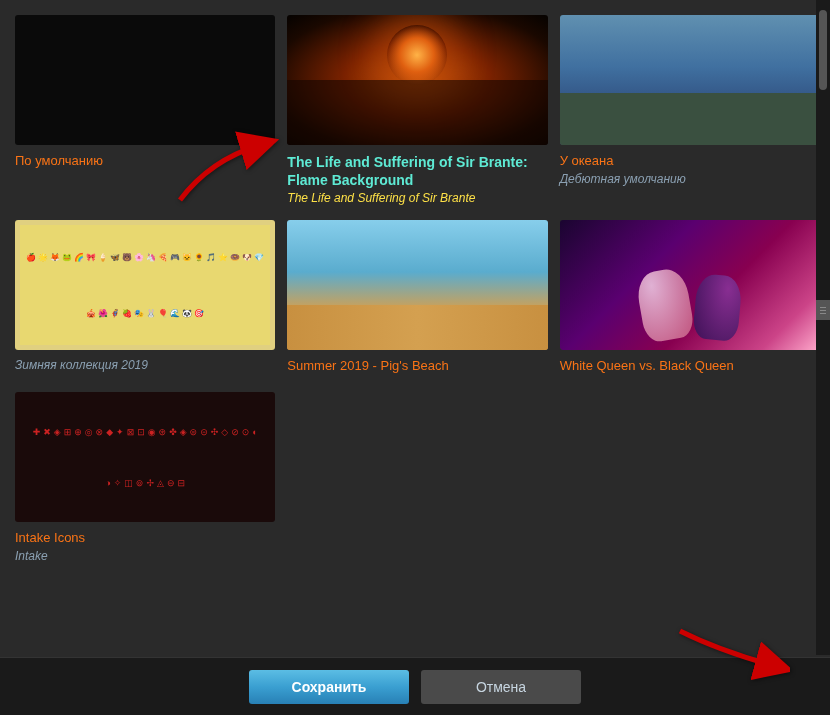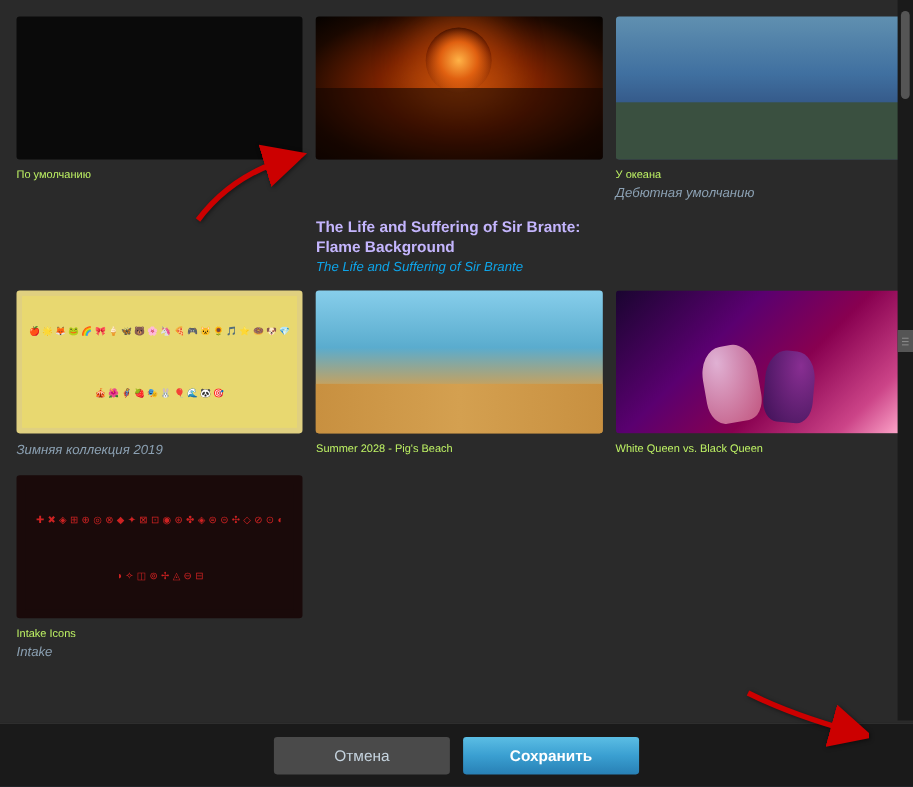--- a/index.html
+++ b/index.html
@@ -58,41 +58,40 @@
     .grid-item-thumb {
       width: 100%;
       height: 130px;
       border-radius: 3px;
       overflow: hidden;
       margin-bottom: 8px;
       background: #111;
     }
 
     .item-title {
-      font-size: 10px;
-      color: #bef264;
+      font-size: 13px;
+      color: #f97316;
       line-height: 1.3;
       margin-bottom: 2px;
     }
 
     .item-title.highlighted {
-      color: #c4b5fd;
+      color: #5eead4;
       font-weight: bold;
       font-size: 14px;
-      margin-top: 44px;
     }
 
     .item-subtitle {
       font-size: 12px;
       color: #8ba0b2;
       font-style: italic;
     }
 
     .item-subtitle.highlighted {
-      color: #0ea5e9;
+      color: #fde047;
       font-size: 12px;
     }
 
     
     .thumb-default {
       background: #0a0a0a;
     }
 
     .thumb-flame {
       background: radial-gradient(ellipse at center, #c8520a 0%, #7a2200 40%, #1a0800 80%, #050200 100%);
@@ -333,21 +332,21 @@
             <span style="font-size:8px">🌊</span>
             <span style="font-size:8px">🐼</span>
             <span style="font-size:8px">🎯</span>
         </div>
       </div>
       <div class="item-subtitle">Зимняя коллекция 2019</div>
     </div>
 
     <div class="grid-item">
       <div class="grid-item-thumb thumb-summer"></div>
-      <div class="item-title">Summer 2028 - Pig's Beach</div>
+      <div class="item-title">Summer 2019 - Pig's Beach</div>
     </div>
 
     <div class="grid-item">
       <div class="grid-item-thumb thumb-white-queen">
         <div style="width:100%;height:100%;background:linear-gradient(135deg,#1a0530 0%,#5a0070 35%,#880050 60%,#cc4488 85%,#ffaacc 100%);display:flex;align-items:flex-end;justify-content:center;padding-bottom:10px;">
           <div style="width:50px;height:70px;background:radial-gradient(ellipse at 30% 20%,#ffddee,#cc6688);border-radius:40% 40% 30% 30%;opacity:0.8;margin-right:5px;transform:rotate(-10deg)"></div>
           <div style="width:45px;height:65px;background:radial-gradient(ellipse at 70% 20%,#883399,#331155);border-radius:40% 40% 30% 30%;opacity:0.9;transform:rotate(5deg)"></div>
         </div>
       </div>
       <div class="item-title">White Queen vs. Black Queen</div>
@@ -398,17 +397,17 @@
   <div class="scrollbar">
     <div class="scrollbar-thumb"></div>
     <div class="scrollbar-grip">
       <div class="grip-line"></div>
       <div class="grip-line"></div>
       <div class="grip-line"></div>
     </div>
   </div>
 
   <div class="footer">
+    <button class="btn btn-save">Сохранить</button>
     <button class="btn btn-cancel">Отмена</button>
-    <button class="btn btn-save">Сохранить</button>
   </div>
 
 </div>
 
 </body></html>

